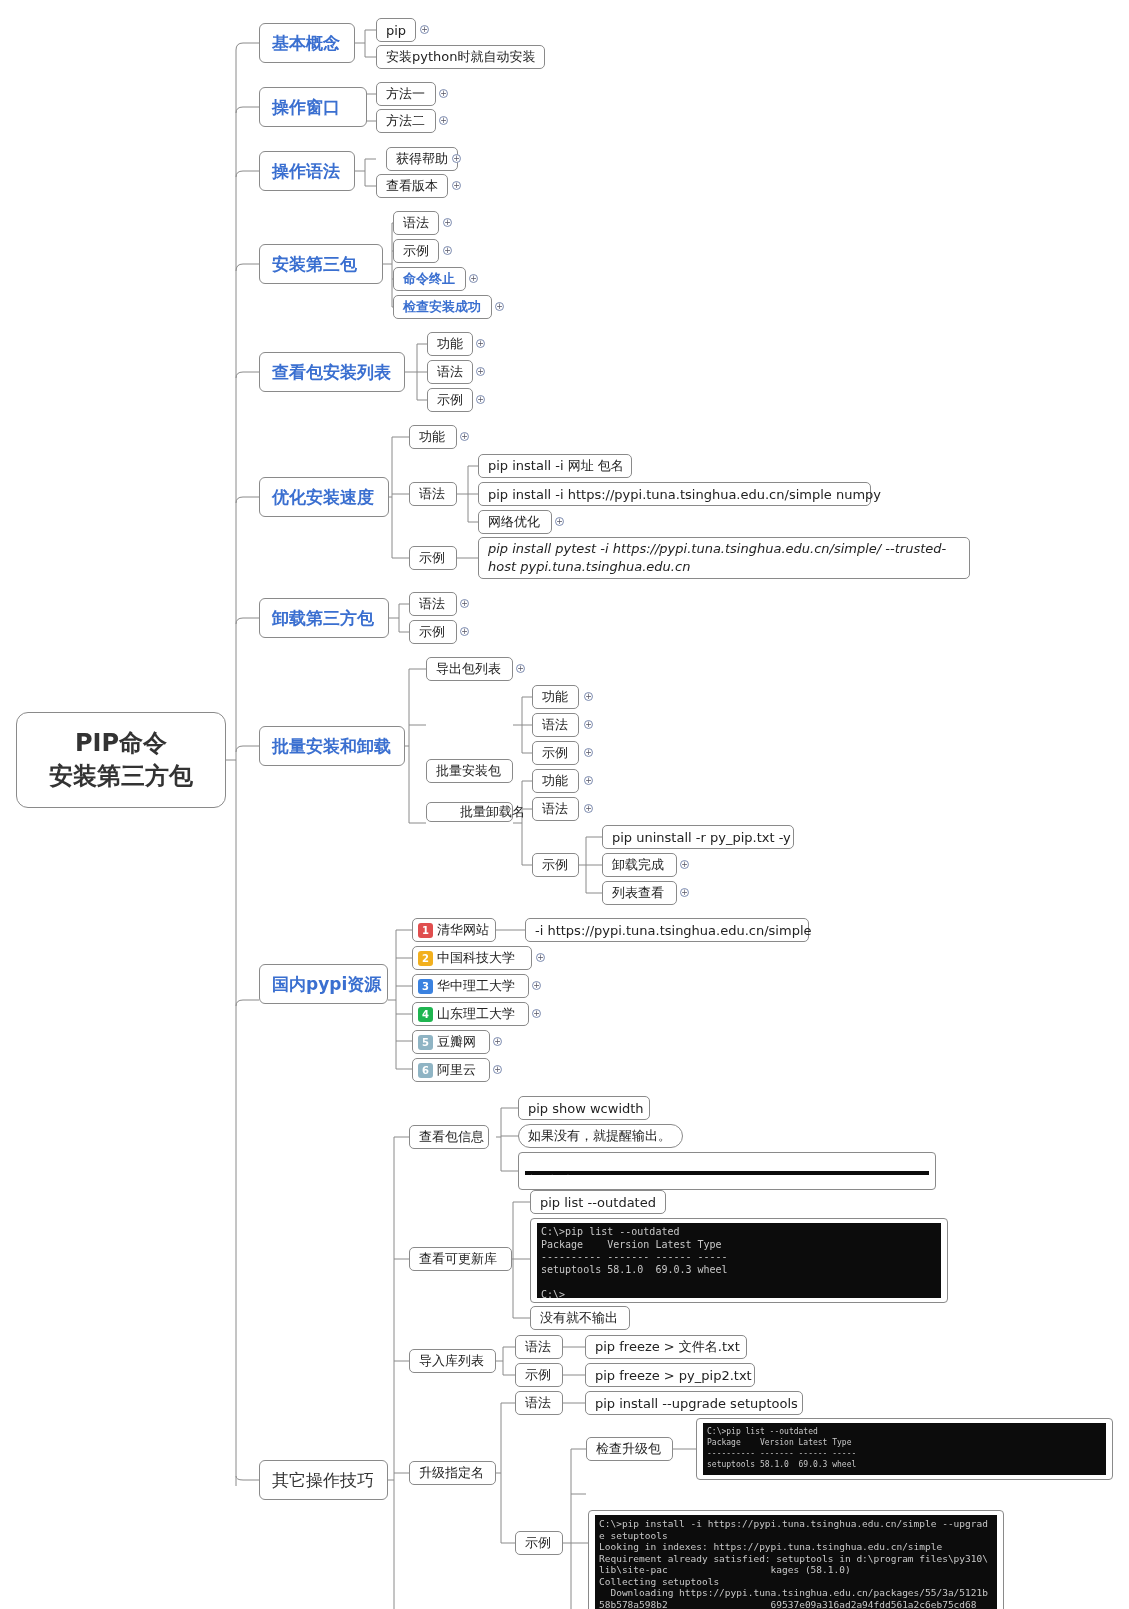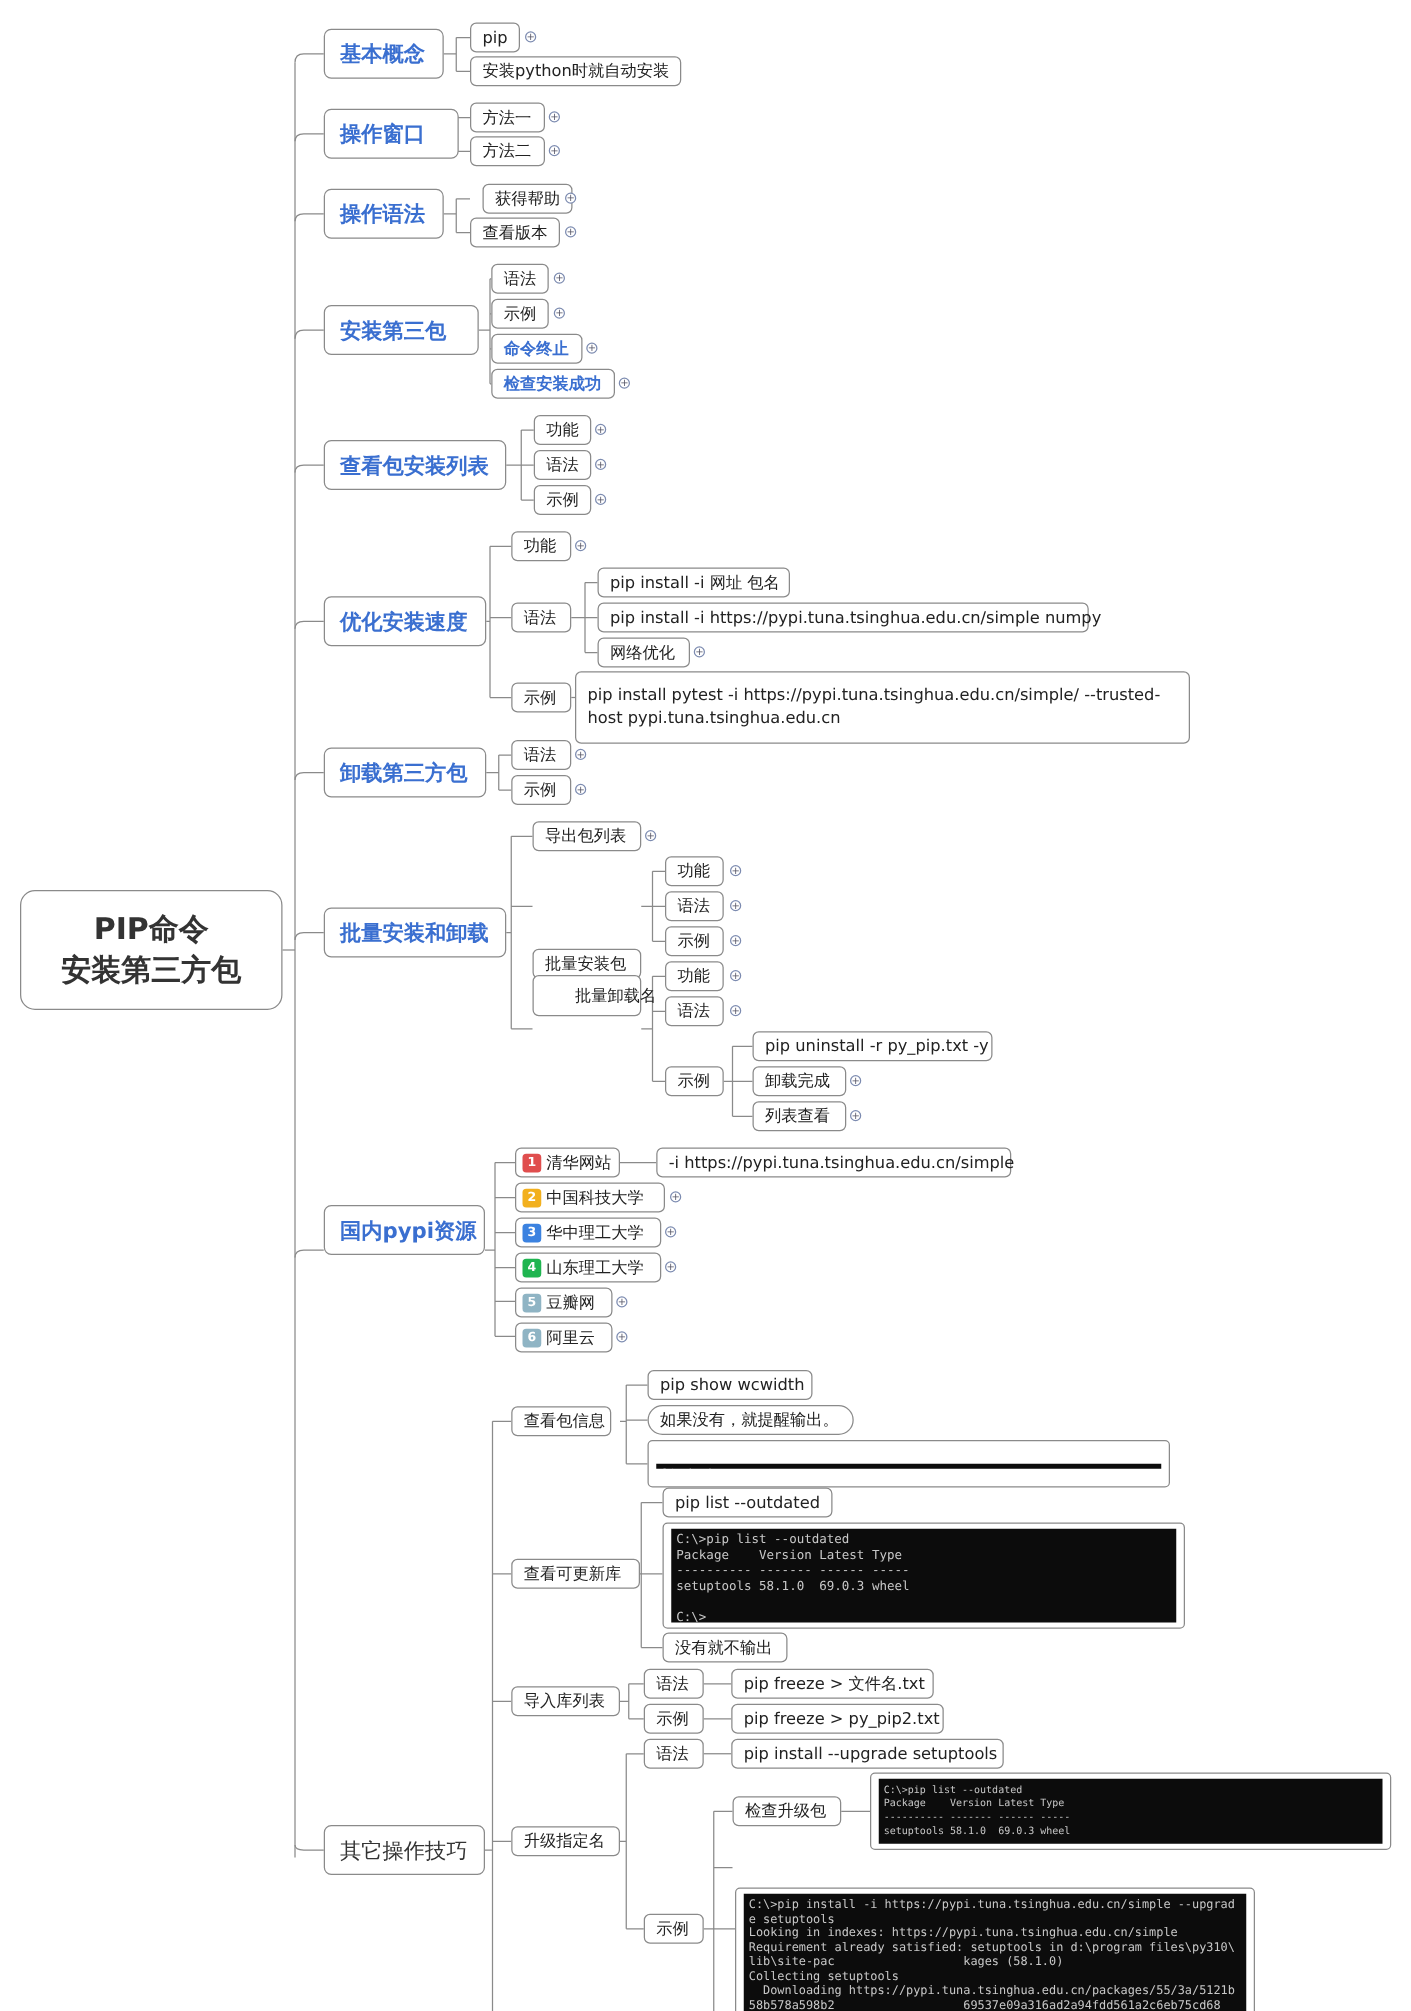--- a/index.html
+++ b/index.html
@@ -167,21 +167,21 @@
 <div class="node" style="left:478px;top:482px;width:393px;height:24px;">
       <span>pip install -i https://pypi.tuna.tsinghua.edu.cn/simple numpy</span>
     </div>
 <div class="node" style="left:478px;top:510px;width:74px;height:24px;">
       <span>网络优化</span>
     </div>
 <div class="plus" style="left:555px;top:517px;">+</div>
 <div class="node" style="left:409px;top:546px;width:48px;height:24px;">
       <span>示例</span>
     </div>
-<div class="node wrap" style="left:460px;top:537px;width:492px;height:58px;">
+<div class="node wrap" style="left:478px;top:537px;width:492px;height:42px;font-style:italic;">
       <span>pip install pytest -i https://pypi.tuna.tsinghua.edu.cn/simple/ --trusted-host pypi.tuna.tsinghua.edu.cn</span>
     </div>
 
 <div class="node main" style="left:259px;top:598px;width:130px;height:40px;">
       <span>卸载第三方包</span>
     </div>
 <div class="node" style="left:409px;top:592px;width:48px;height:24px;">
       <span>语法</span>
     </div>
 <div class="plus" style="left:460px;top:599px;">+</div>
@@ -205,21 +205,21 @@
     </div>
 <div class="plus" style="left:584px;top:692px;">+</div>
 <div class="node" style="left:532px;top:713px;width:47px;height:24px;">
       <span>语法</span>
     </div>
 <div class="plus" style="left:584px;top:720px;">+</div>
 <div class="node" style="left:532px;top:741px;width:47px;height:24px;">
       <span>示例</span>
     </div>
 <div class="plus" style="left:584px;top:748px;">+</div>
-<div class="node" style="left:426px;top:780px;width:87px;height:33px;padding-left:33px;">
+<div class="node" style="left:426px;top:802px;width:87px;height:20px;padding-left:33px;">
       <span>批量卸载名</span>
     </div>
 <div class="node" style="left:532px;top:769px;width:47px;height:24px;">
       <span>功能</span>
     </div>
 <div class="plus" style="left:584px;top:776px;">+</div>
 <div class="node" style="left:532px;top:797px;width:47px;height:24px;">
       <span>语法</span>
     </div>
 <div class="plus" style="left:584px;top:804px;">+</div>

